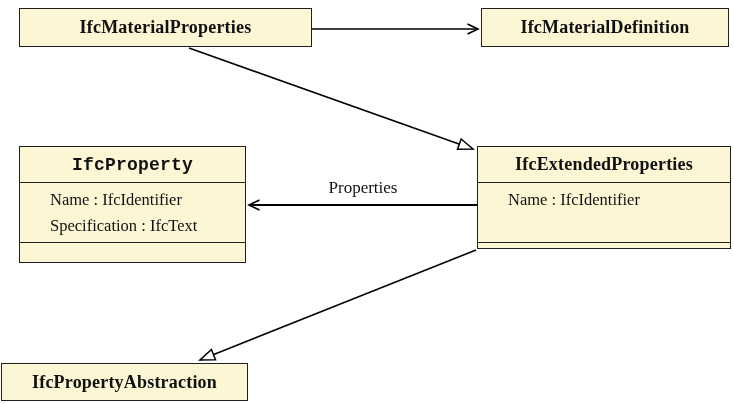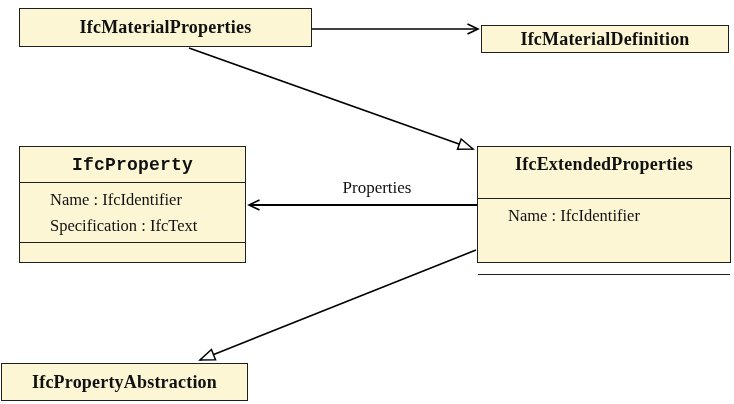--- a/index.html
+++ b/index.html
@@ -67,40 +67,40 @@
       <marker id="tri" markerUnits="userSpaceOnUse" markerWidth="20" markerHeight="16" refX="16" refY="7" orient="auto">
         <path d="M1.5,1.5 L16,7 L1.5,12.5 Z" fill="#ffffff" stroke="#000" stroke-width="1.5"></path>
       </marker>
     </defs>
     <line x1="258" y1="29" x2="478" y2="29" stroke="#000" stroke-width="1.6" marker-end="url(#vee)"></line>
     <line x1="189" y1="48" x2="473" y2="149" stroke="#000" stroke-width="1.6" marker-end="url(#tri)"></line>
     <line x1="477" y1="205" x2="249" y2="205" stroke="#000" stroke-width="1.8" marker-end="url(#vee)"></line>
     <line x1="476" y1="250" x2="200" y2="360" stroke="#000" stroke-width="1.6" marker-end="url(#tri)"></line>
   </svg>
 
-  <div class="edge-label" style="left:297px;top:178px;">Properties</div>
+  <div class="edge-label" style="left:283px;top:178px;">Properties</div>
 
   <div class="uml-class simple" style="left:19px;top:8px;width:293px;height:39px;justify-content:center;">
     <div class="uml-title">IfcMaterialProperties</div>
   </div>
 
-  <div class="uml-class simple" style="left:481px;top:8px;width:248px;height:28px;margin-top:17px;">
+  <div class="uml-class simple" style="left:481px;top:8px;width:248px;height:39px;">
     <div class="uml-title">IfcMaterialDefinition</div>
   </div>
 
   <div class="uml-class" style="left:19px;top:146px;width:227px;height:117px;">
     <div class="uml-title" style="height:35px;font-family:Liberation Mono, monospace;">IfcProperty</div>
     <div class="uml-attrs" style="height:60px;">
       <div>Name : IfcIdentifier</div>
       <div>Specification : IfcText</div>
     </div>
     <div class="uml-empty"></div>
   </div>
 
-  <div class="uml-class" style="left:477px;top:146px;width:254px;height:117px;gap:16px;">
+  <div class="uml-class" style="left:477px;top:146px;width:254px;height:103px;">
     <div class="uml-title" style="height:35px;">IfcExtendedProperties</div>
     <div class="uml-attrs" style="height:60px;">
       <div>Name : IfcIdentifier</div>
     </div>
     <div class="uml-empty"></div>
   </div>
 
   <div class="uml-class simple" style="left:1px;top:363px;width:247px;height:38px;">
     <div class="uml-title">IfcPropertyAbstraction</div>
   </div>

